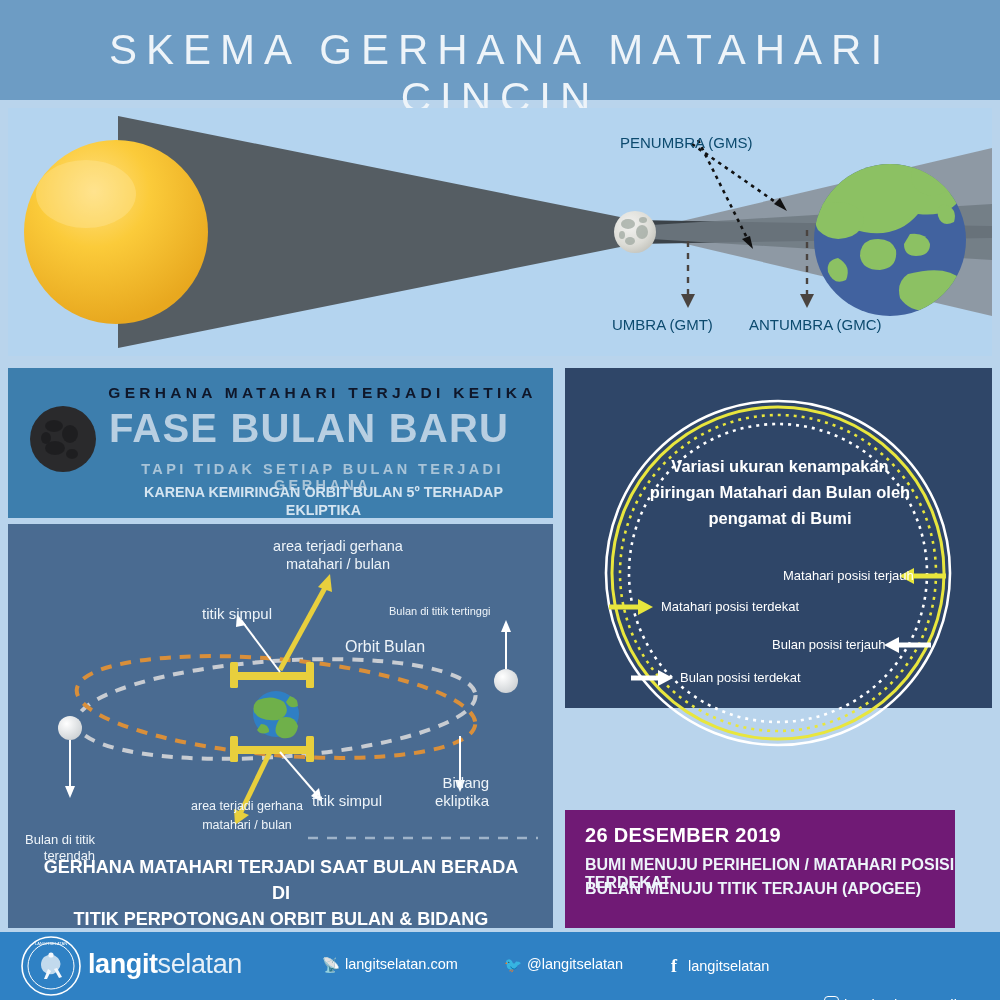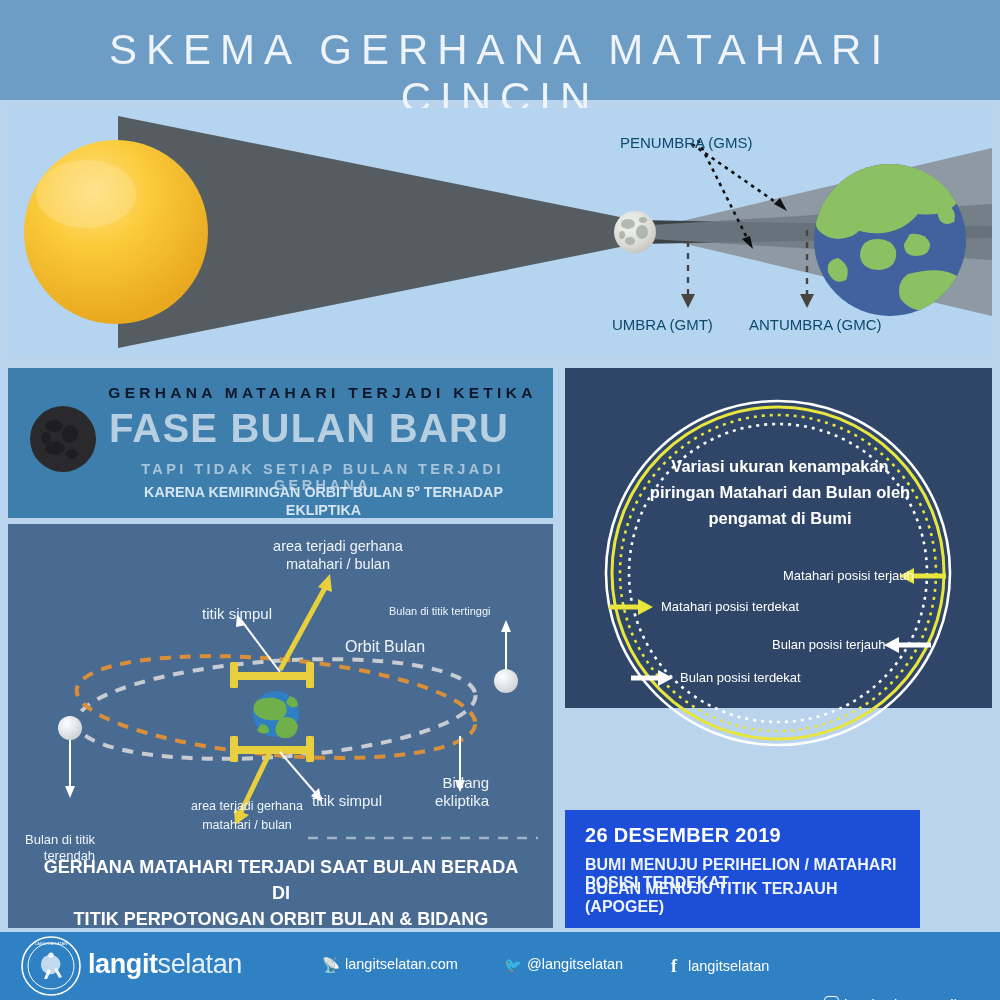--- a/index.html
+++ b/index.html
@@ -36,21 +36,21 @@
 
   
   .panel-var{position:absolute;left:565px;top:368px;width:427px;height:340px;background:#2f4668;}
   .var-title{position:absolute;left:50px;top:85px;width:330px;text-align:center;
     font-size:16.5px;line-height:26px;color:#ffffff;font-weight:700;
     font-family:"Liberation Sans Narrow","Liberation Sans",sans-serif;}
   .vlab{position:absolute;color:#ffffff;font-size:13px;font-weight:400;white-space:nowrap;
     font-family:"Liberation Sans Narrow","Liberation Sans",sans-serif;}
 
   
-  .panel-date{position:absolute;left:565px;top:810px;width:355px;height:118px;background:#1d4ed8;}
+  .panel-date{position:absolute;left:565px;top:810px;width:390px;height:118px;background:#701a75;}
   .date-title{position:absolute;left:20px;top:14px;font-size:20px;color:#ffffff;font-weight:700;
     font-family:"Liberation Sans Narrow","Liberation Sans",sans-serif;letter-spacing:.3px;}
   .date-l1{position:absolute;left:20px;top:46px;font-size:16px;color:#edf4fa;font-weight:600;
     font-family:"Liberation Sans Narrow","Liberation Sans",sans-serif;}
   .date-l2{position:absolute;left:20px;top:70px;font-size:16px;color:#edf4fa;font-weight:600;
     font-family:"Liberation Sans Narrow","Liberation Sans",sans-serif;}
 
   
   .footer{position:absolute;left:0;top:932px;width:1000px;height:68px;background:#2f81c4;}
   .brand{position:absolute;left:88px;top:17px;font-size:27px;font-weight:700;color:#ffffff;letter-spacing:-.4px;}

